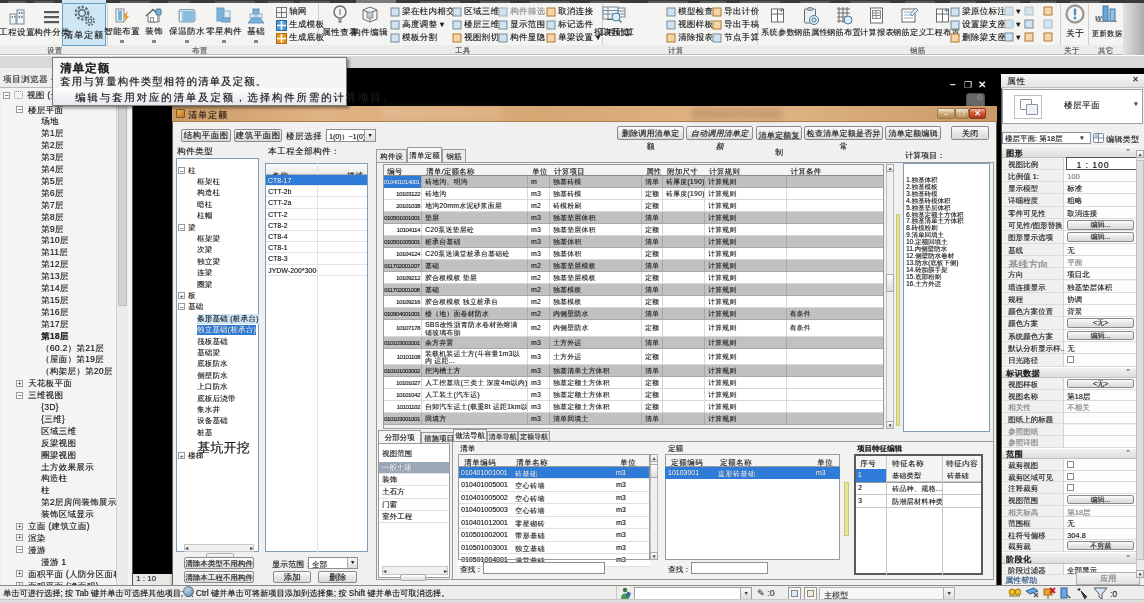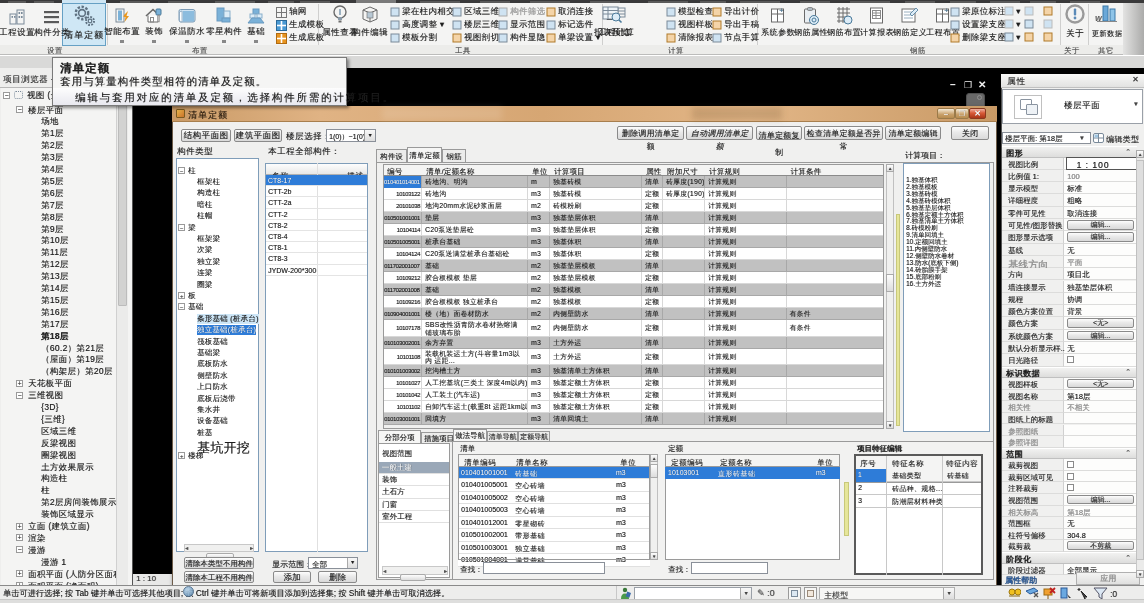--- a/index.html
+++ b/index.html
@@ -1157,21 +1157,21 @@
 <div class="ab" style="left:1067px;top:541.4000000000001px;width:67px;height:9.1px;">
     <div class="btn" style="width:67px;height:9.1px;line-height:8.1px;font-size:7px">不剪裁</div>
   </div>
 <div class="ab" style="left:1002px;top:552px;width:135px;height:11.5px;background:linear-gradient(#f2f2f1,#ddddDC);border-bottom:1px solid #c0c0c0;border-top:1px solid #fff"></div>
 <div class="ab" style="left:1006px;top:553.5px;font-size:8px;white-space:nowrap;font-weight:bold;letter-spacing:.5px">阶段化</div>
 <div class="ab" style="left:1125px;top:553.5px;font-size:7px;white-space:nowrap;color:#555">⌃</div>
 <div class="ab" style="left:1002px;top:563.5px;width:62px;height:11.6px;background:#f0f0ef;border-bottom:1px solid #dcdcdb;border-right:1px solid #d0d0d0"></div>
 <div class="ab" style="left:1064px;top:563.5px;width:72px;height:11.6px;background:#fdfdfc;border-bottom:1px solid #dcdcdb"></div>
 <div class="ab" style="left:1008px;top:565.5px;font-size:7.5px;white-space:nowrap;color:#222;max-width:57px;overflow:hidden">阶段过滤器</div>
 <div class="ab" style="left:1067px;top:565.5px;font-size:7.5px;white-space:nowrap;color:#222">全部显示</div>
-<div class="ab" style="left:1005px;top:575px;font-size:8px;white-space:nowrap;color:#2a5a9a;font-weight:bold;border-bottom:1px solid #2a5a9a">属性帮助</div>
+<div class="ab" style="left:1005px;top:575px;font-size:8px;white-space:nowrap;color:#2a5a9a;font-weight:normal;border-bottom:1px solid #2a5a9a">属性帮助</div>
 <div class="ab" style="left:1076px;top:572px;width:64px;height:13px;background:linear-gradient(#f4f4f3,#e0e0df);border:1px solid #b0b0b0;color:#9a9a9a;font-size:8px;text-align:center;line-height:12px">应用</div>
 <div class="ab" style="left:1136px;top:150px;width:8px;height:428px;background:#ebebea;border-left:1px solid #c8c8c8"></div>
 <div class="ab" style="left:1136px;top:150px;width:8px;height:8px;background:linear-gradient(#fdfdfd,#ddd);border:1px solid #aaa;font-size:5px;text-align:center;line-height:7px;color:#444">▴</div>
 <div class="ab" style="left:1136px;top:570px;width:8px;height:8px;background:linear-gradient(#fdfdfd,#ddd);border:1px solid #aaa;font-size:5px;text-align:center;line-height:7px;color:#444">▾</div>
 <div class="ab" style="left:1136px;top:160px;width:8px;height:400px;background:#dedede;border:1px solid #c0c0c0"></div>
 <div class="ab" style="left:0px;top:585px;width:1144px;height:18px;background:#ededec;border-top:1px solid #8a8a8a"></div>
 <div class="ab" style="left:3px;top:588px;font-size:8.2px;white-space:nowrap;color:#222;letter-spacing:0">单击可进行选择; 按 Tab 键并单击可选择其他项目; 按 Ctrl 键并单击可将新项目添加到选择集; 按 Shift 键并单击可取消选择。</div>
 <div class="ab" style="left:183px;top:586px;width:11px;height:11px;background:radial-gradient(circle at 40% 35%,#bcd8ee,#5a88b0);border-radius:50%;border:1px solid #4a6a8a;opacity:.9"></div>
 <div class="ab" style="left:616px;top:586px;width:1px;height:16px;background:#c8c8c8"></div>
 <div class="ab" style="left:619px;top:587px;width:12px;height:13px;">

